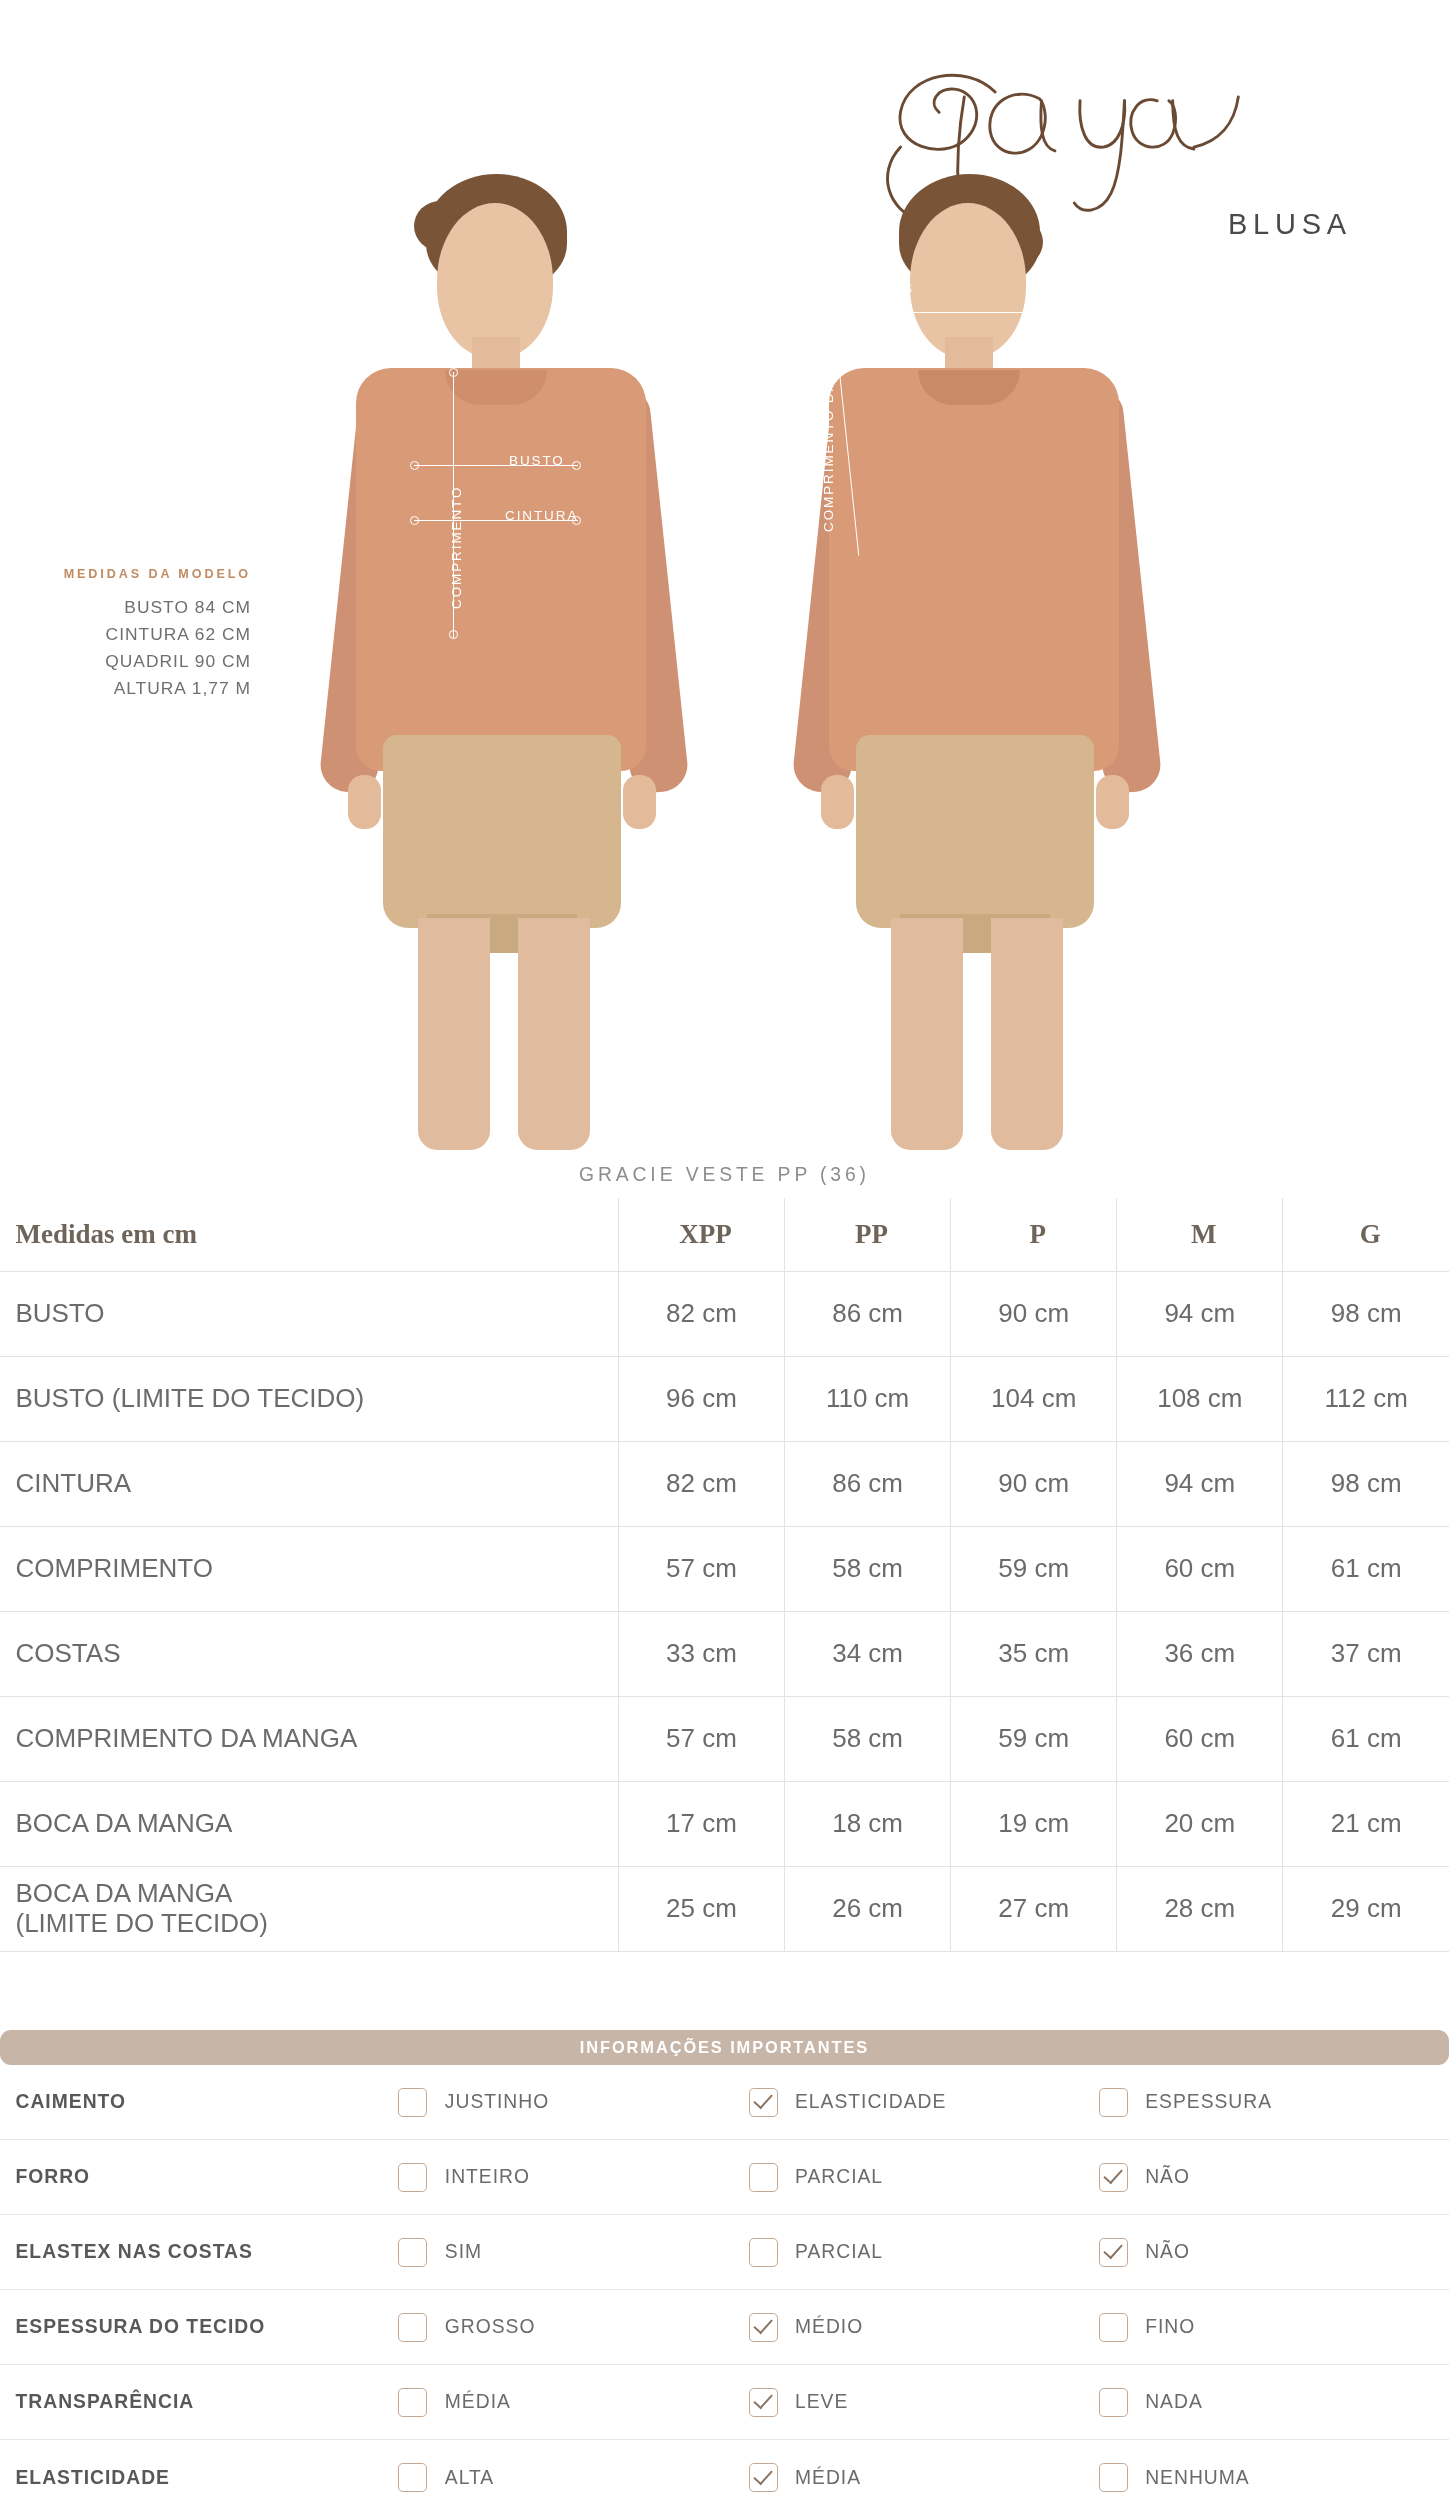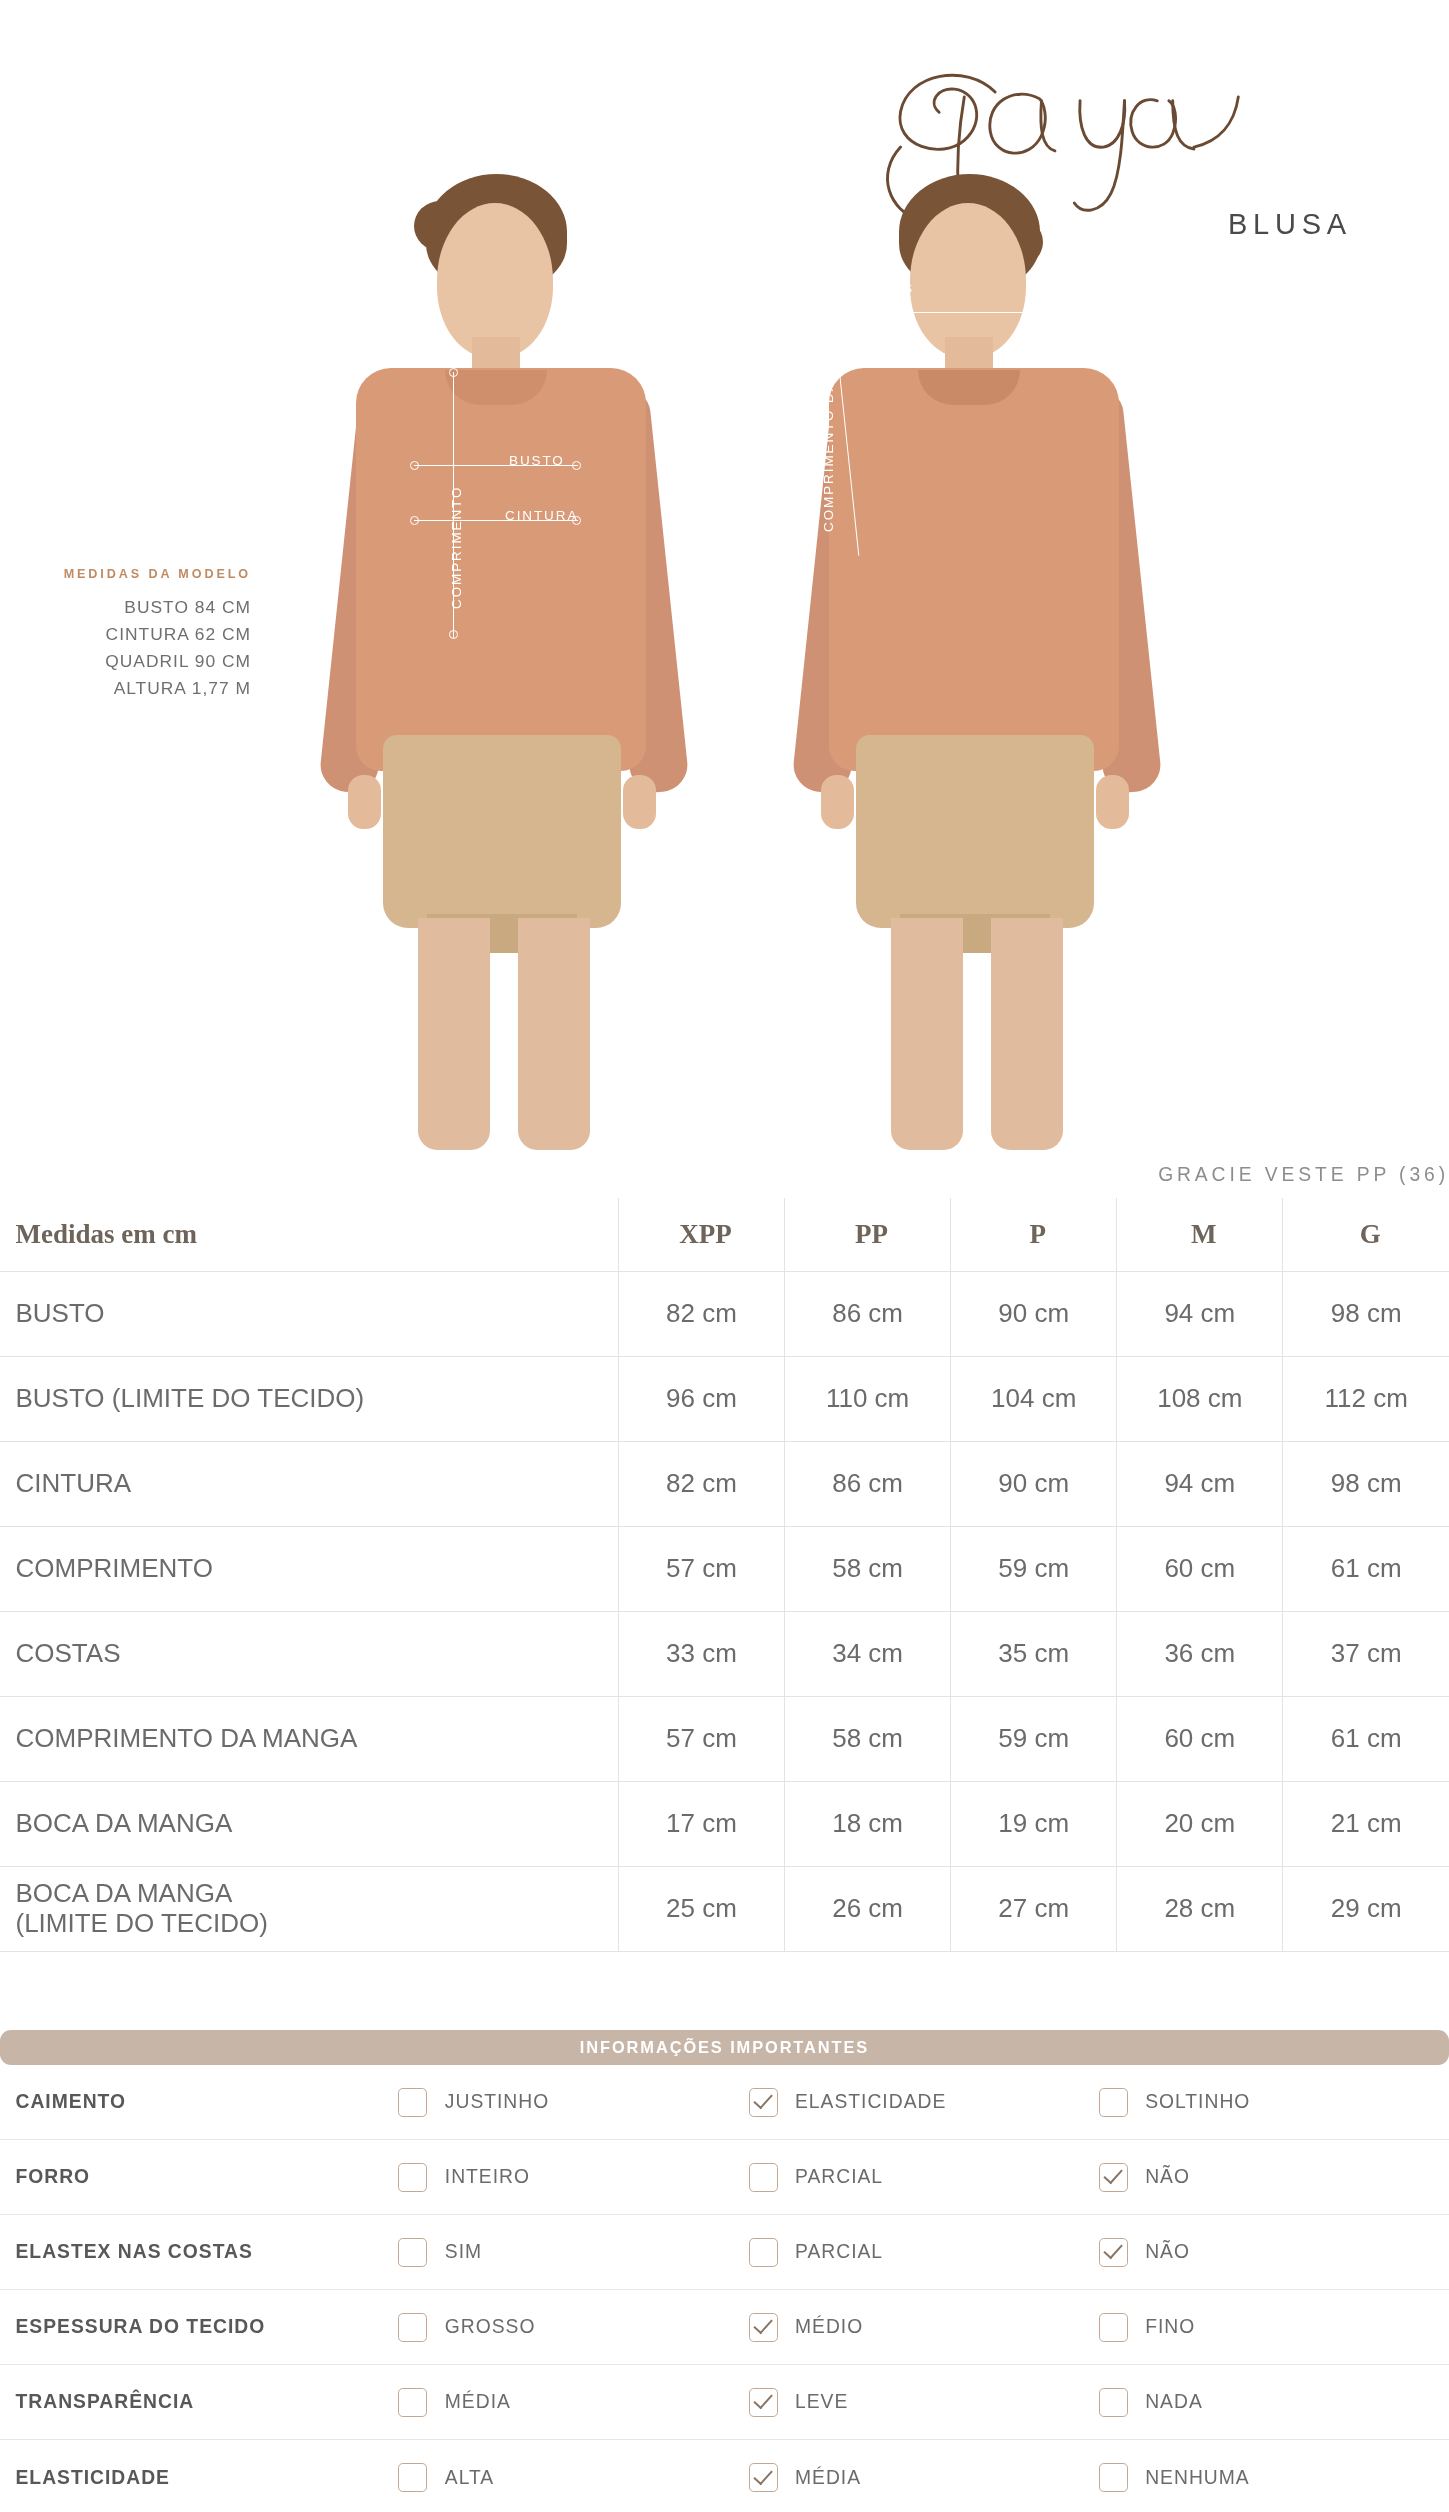--- a/index.html
+++ b/index.html
@@ -194,21 +194,21 @@
   }
   .mlabel.vert {
     transform-origin:left top;
     transform:rotate(-90deg);
   }
 
   .caption {
     position:absolute;
     left:0; right:0;
     top:1164px;
-    text-align:right;
+    text-align:center;
     font-size:19.3px;
     letter-spacing:3.9px;
     color:#8d8d8d;
   }
 
   
   .size-table {
     position:absolute;
     top:1198px;
     left:0;
@@ -512,21 +512,21 @@
     <div class="opt">
       <span class="checkbox"></span>
       <span class="opt-label">JUSTINHO</span>
     </div>
     <div class="opt">
       <span class="checkbox checked"></span>
       <span class="opt-label">ELASTICIDADE</span>
     </div>
     <div class="opt">
       <span class="checkbox"></span>
-      <span class="opt-label">SOLTINHO</span>
+      <span class="opt-label">ESPESSURA</span>
     </div>
   </div>
 
   <div class="info-row">
     <div class="info-name">FORRO</div>
     <div class="opt">
       <span class="checkbox"></span>
       <span class="opt-label">INTEIRO</span>
     </div>
     <div class="opt">

